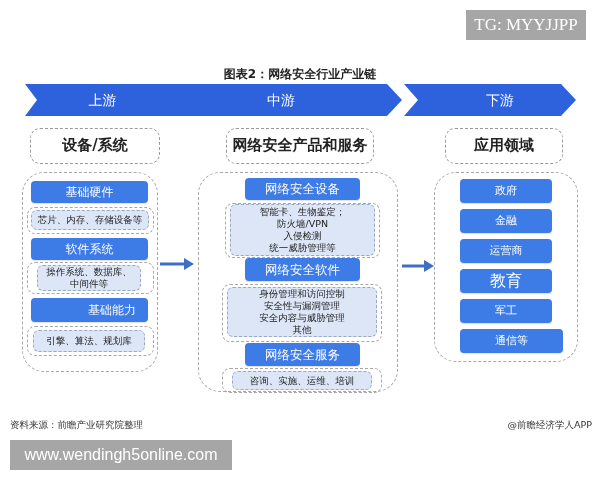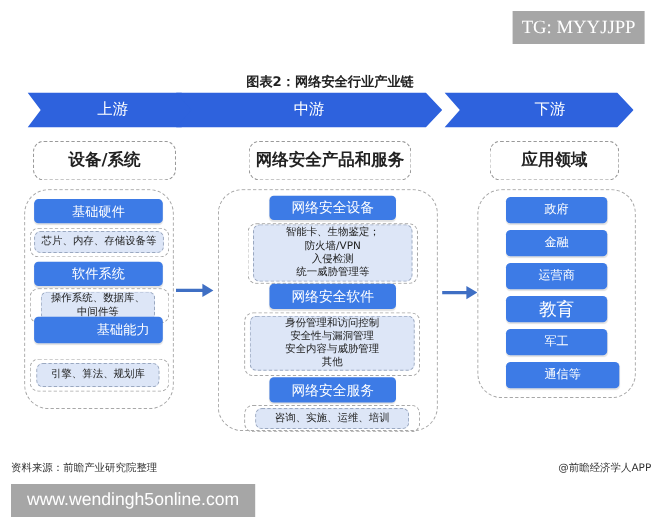--- a/index.html
+++ b/index.html
@@ -88,21 +88,21 @@
 <div class="sub-outer" style="left:27px;top:207px;width:127px;height:27px;"></div>
 <div class="sub-inner" style="left:31px;top:210px;width:118px;height:20px;">
   <div>芯片、内存、存储设备等</div>
 </div>
 <div class="bluebtn" style="left:31px;top:238px;width:117px;height:22px;line-height:22px;">软件系统</div>
 <div class="sub-outer" style="left:27px;top:262px;width:127px;height:32px;"></div>
 <div class="sub-inner" style="left:37px;top:265px;width:104px;height:26px;">
   <div>操作系统、数据库、</div>
   <div>中间件等</div>
 </div>
-<div class="bluebtn" style="left:31px;top:288px;width:117px;height:24px;line-height:24px;padding-left:45px;">基础能力</div>
+<div class="bluebtn" style="left:31px;top:298px;width:117px;height:24px;line-height:24px;padding-left:45px;">基础能力</div>
 <div class="sub-outer" style="left:27px;top:326px;width:127px;height:30px;"></div>
 <div class="sub-inner" style="left:33px;top:330px;width:112px;height:22px;">
   <div>引擎、算法、规划库</div>
 </div>
 
 <svg class="arrow" style="left:158px;top:257px;" width="38" height="14">
   <line x1="2" y1="7" x2="28" y2="7" stroke="#3f6fc4" stroke-width="3"></line>
   <polygon points="26,1 36,7 26,13" fill="#3f6fc4"></polygon>
 </svg>
 

